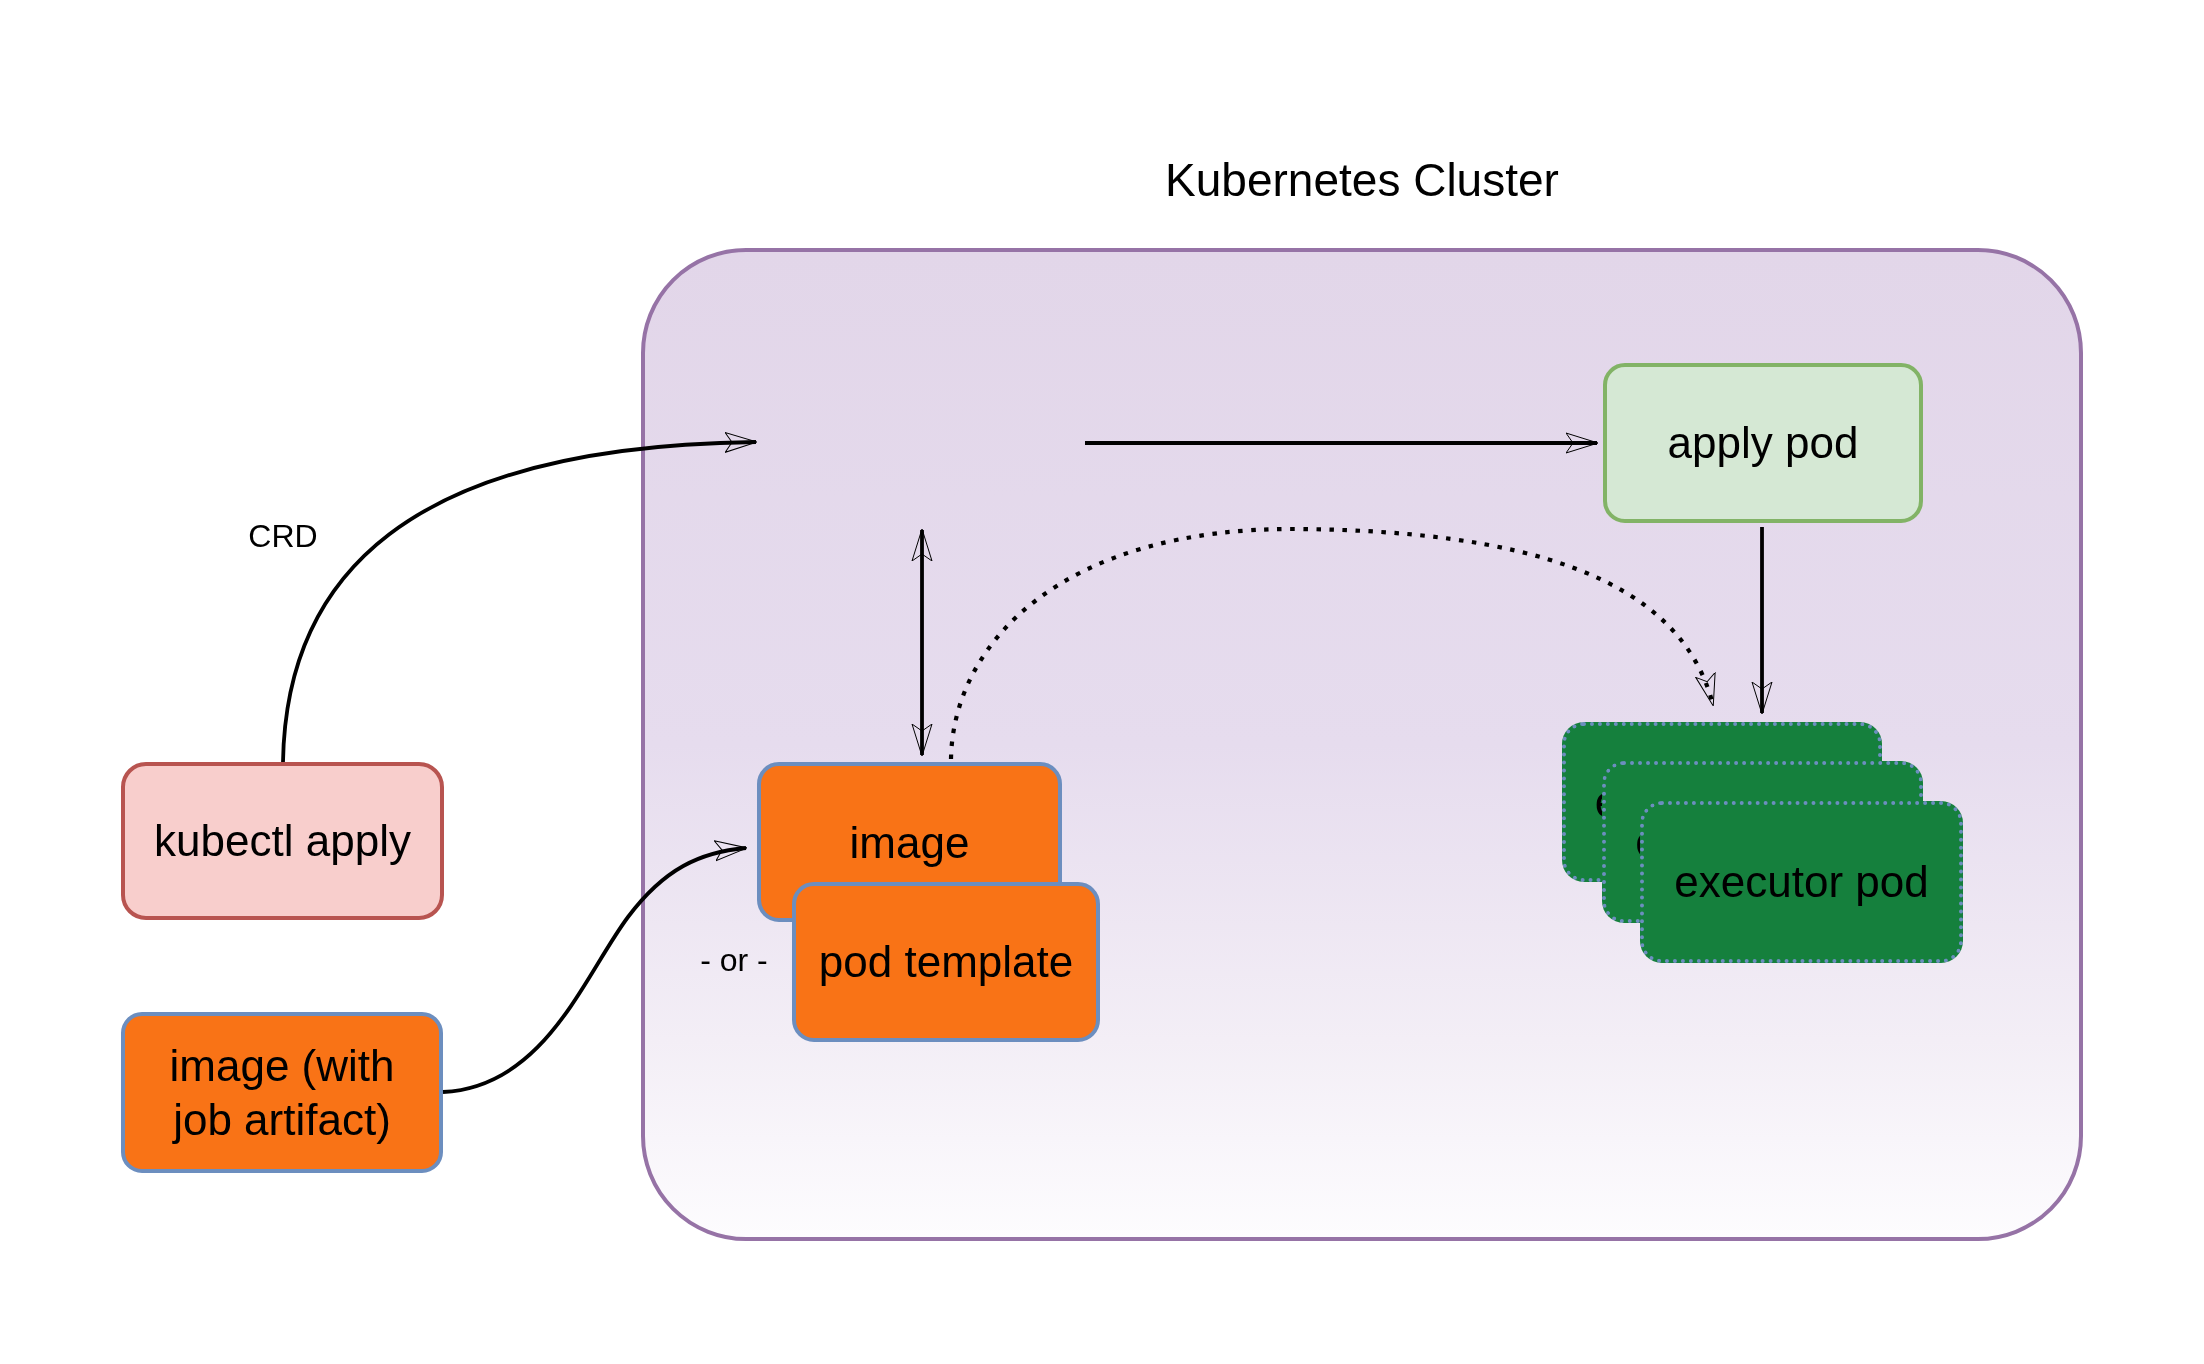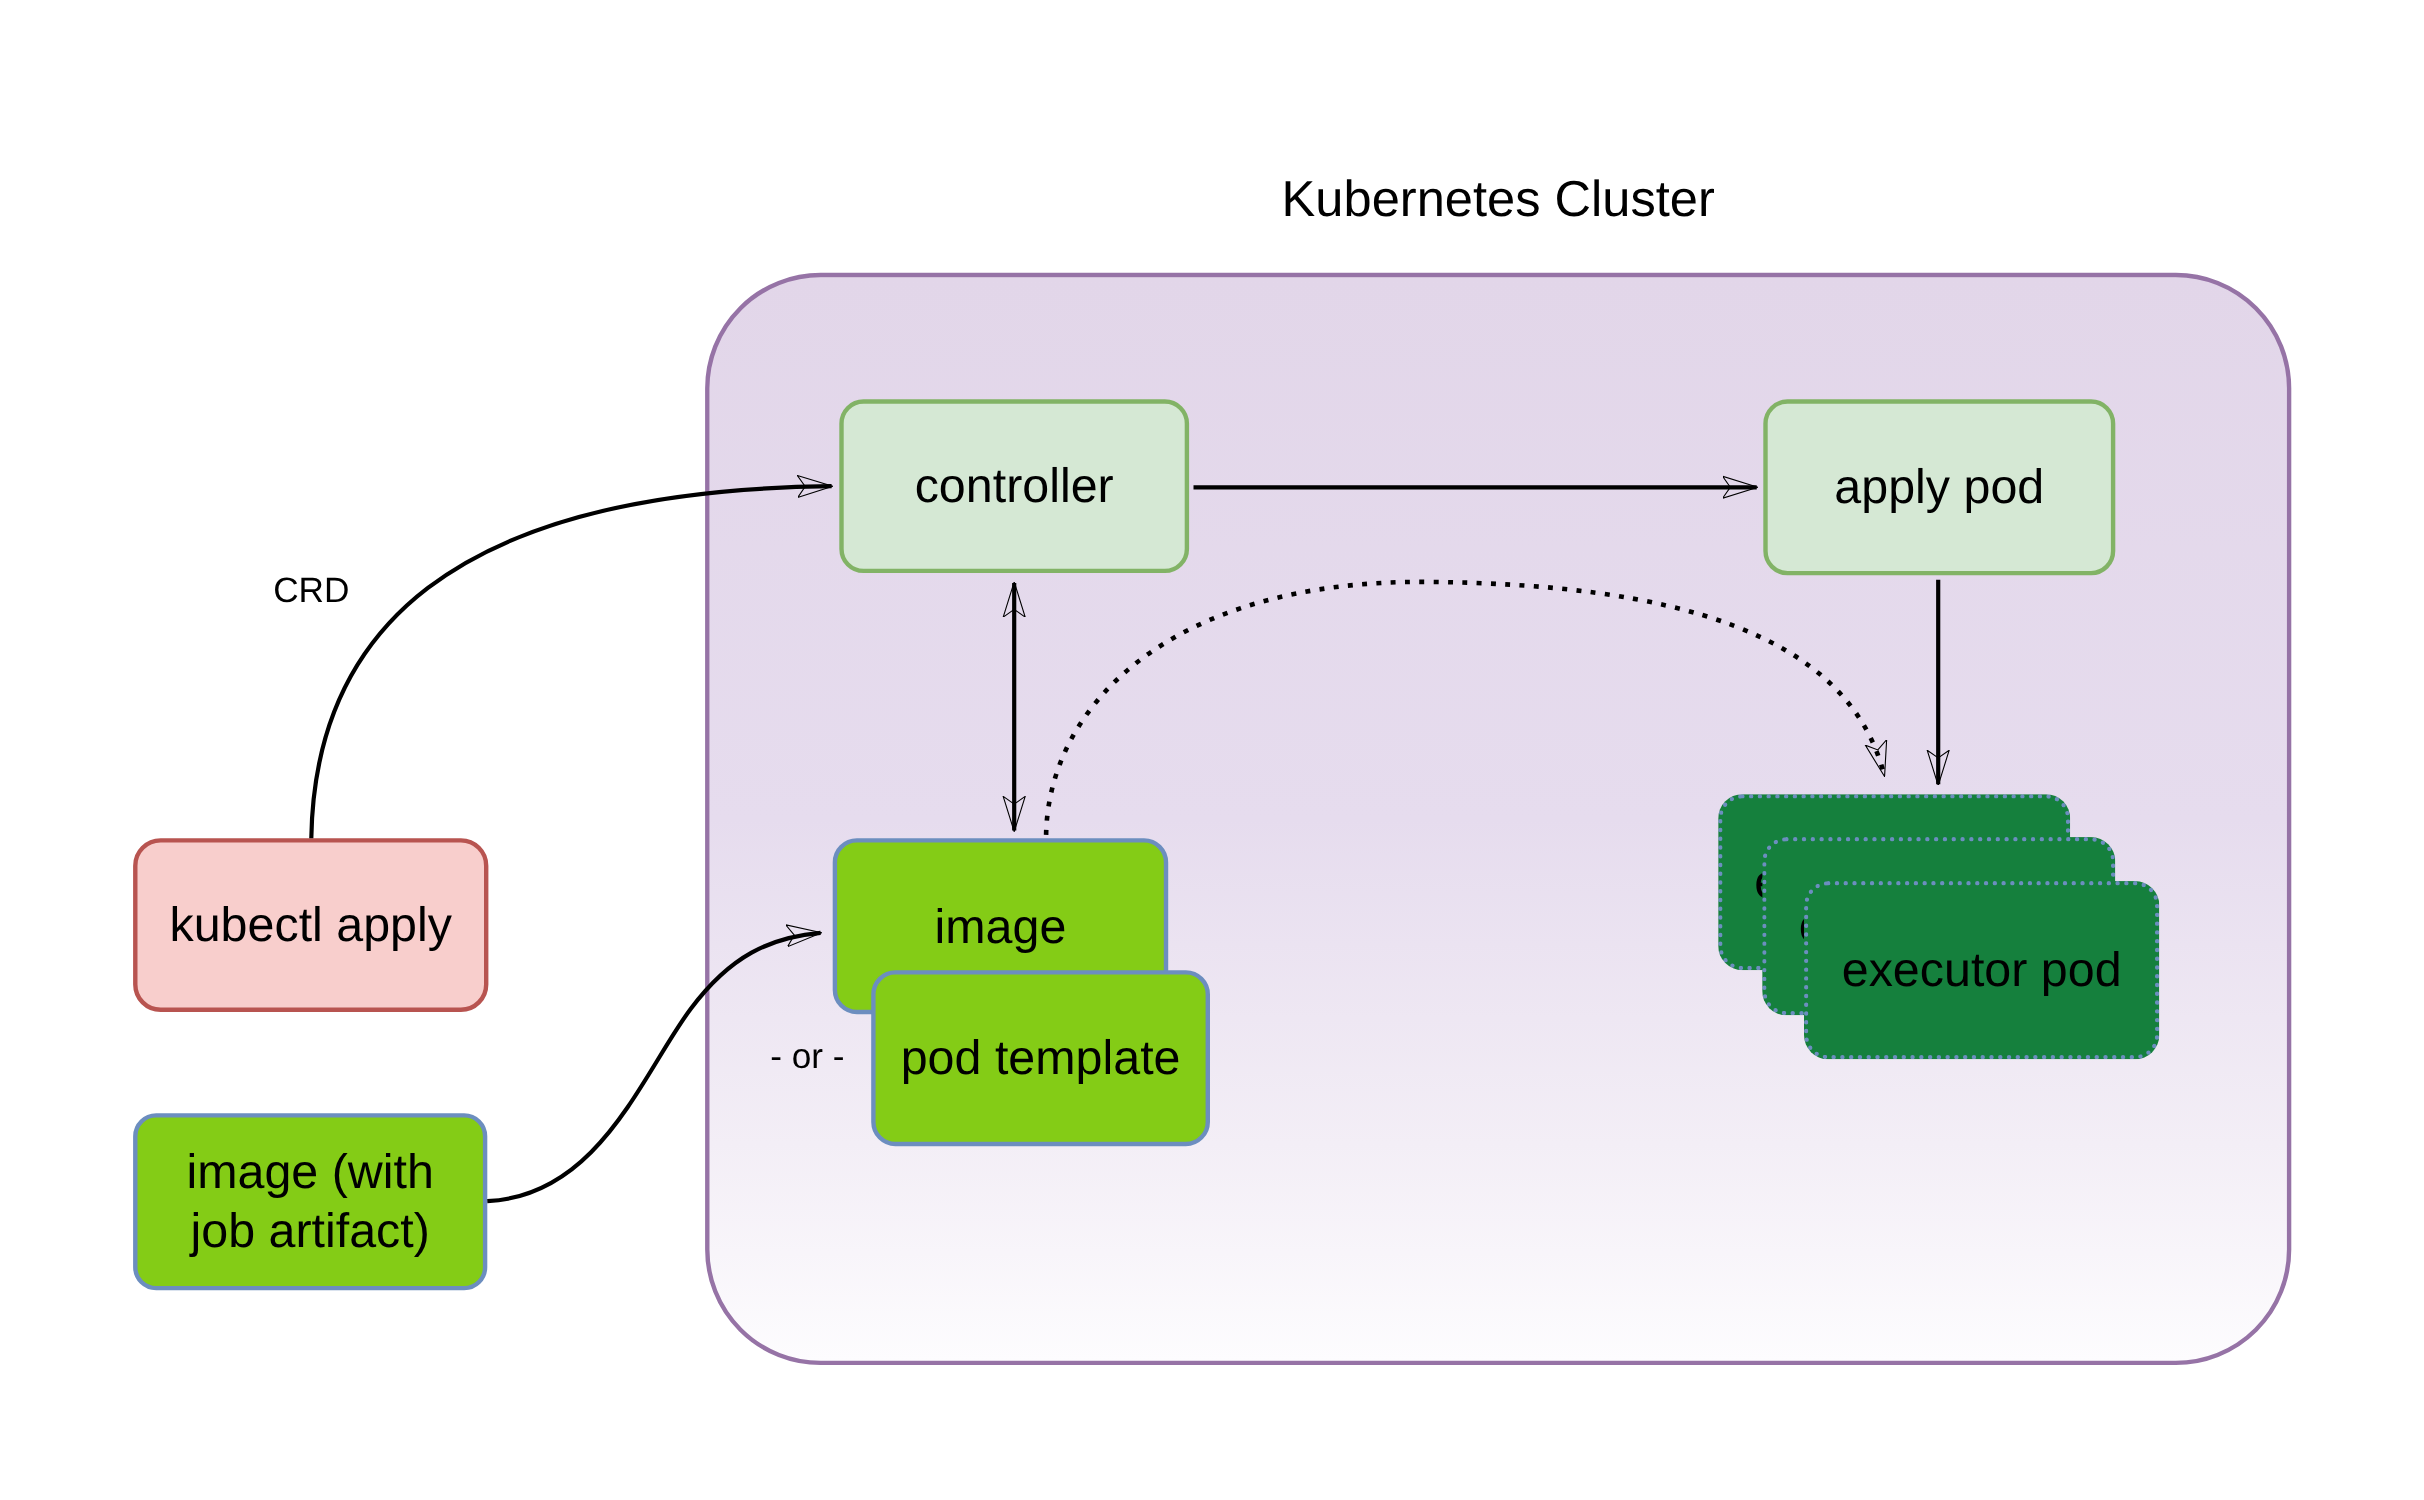--- a/index.html
+++ b/index.html
@@ -23,21 +23,21 @@
     position:absolute;
     box-sizing:border-box;
     display:flex;align-items:center;justify-content:center;
     text-align:center;
     font-size:44px;line-height:1.22;
     border-radius:22px;
     border:4px solid #000;
     background:#fff;
   }
   .node.green{background:#d5e8d4;border-color:#82b366;}
-  .node.blue{background:#84cc16;border-color:#6c8ebf;}
+  .node.blue{background:#f97316;border-color:#6c8ebf;}
   .node.red{background:#f8cecc;border-color:#b85450;}
   .node.exec{background:#15803d;border:4px dotted #6c8ebf;}
   .lbl{
     position:absolute;
     text-align:center;
     font-size:32px;line-height:1.2;
     white-space:nowrap;
   }
   .title{font-size:46px;}
   #edges{
@@ -57,23 +57,20 @@
   <div class="lbl title" style="left:962px;top:153px;width:800px;">Kubernetes Cluster</div>
 
   <div class="node red" style="left:121px;top:762px;width:323px;height:158px;border-radius:25px;">
     <span>kubectl apply</span>
   </div>
 
   <div class="node blue" style="left:121px;top:1012px;width:322px;height:161px;padding:0 34px;border-radius:21px;">
     <span style="white-space:normal;">image (with job artifact)</span>
   </div>
 
-  <div class="node green" style="left:763px;top:363px;width:318px;height:158px;">
-    <span>controller</span>
-  </div>
 
   <div class="node green" style="left:1603px;top:363px;width:320px;height:160px;">
     <span>apply pod</span>
   </div>
 
   <div class="node blue" style="left:757px;top:762px;width:305px;height:160px;align-items:flex-start;">
     <span style="margin-top:50px;">image</span>
   </div>
 
   <div class="node blue" style="left:792px;top:882px;width:308px;height:160px;">

